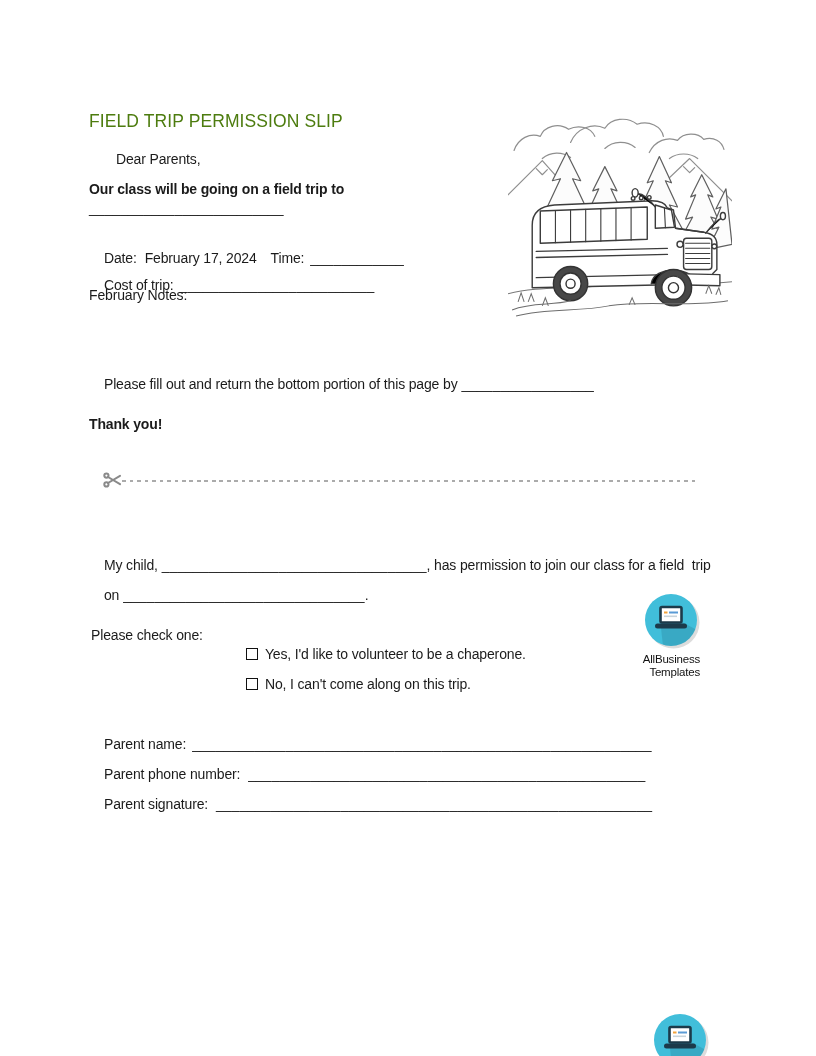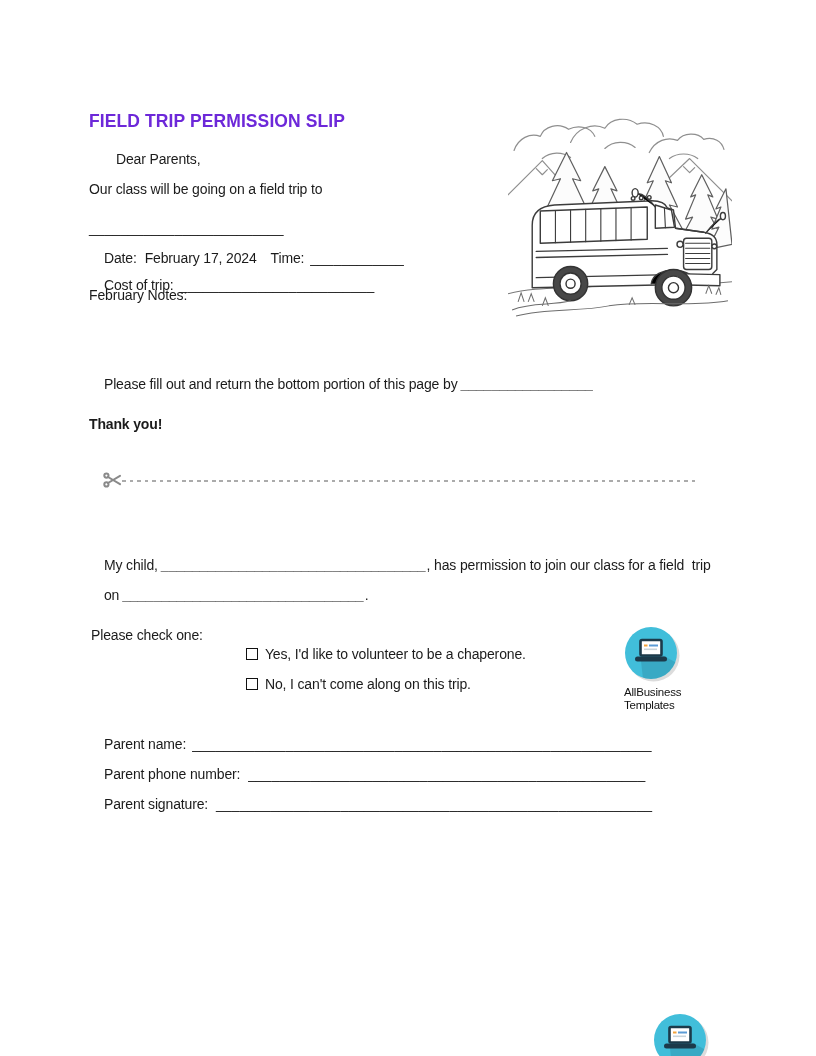--- a/index.html
+++ b/index.html
@@ -1,40 +1,40 @@
 <!DOCTYPE html>
 <html><head>
 <meta charset="utf-8">
 <style>
   html,body{margin:0;padding:0;background:#fff;}
   .page{position:relative;width:816px;height:1056px;background:#fff;overflow:hidden;
         font-family:"Liberation Sans",sans-serif;color:#1b1b1b;}
   .t{position:absolute;font-size:14px;line-height:20px;letter-spacing:-0.15px;white-space:pre-wrap;}
   .bold{font-weight:bold;}
-  .title{font-size:17.5px;font-weight:bold;letter-spacing:0.1px;color:#6d28d9;}
-  .g4{margin-left:4px;font-style:italic;} .g6{margin-left:6px;} .g8{margin-left:8px;} .g14{margin-left:14px;}
-  .blank{letter-spacing:0;margin-top:20px;}
+  .title{font-size:17.5px;font-weight:normal;letter-spacing:0.1px;color:#4d7c0f;}
+  .g4{margin-left:4px;} .g6{margin-left:6px;} .g8{margin-left:8px;} .g14{margin-left:14px;}
+  .blank{letter-spacing:0;}
   .checkbox{display:inline-block;width:10px;height:10px;border:1.8px solid #111;
             vertical-align:-1px;margin-right:7px;background:#fff;}
   .cutline{position:absolute;left:122px;top:480px;width:575px;height:2px;
            background:repeating-linear-gradient(90deg,#ababab 0 3.5px,transparent 3.5px 7.5px);}
   .scissors{position:absolute;left:103px;top:471px;}
   .bus-illustration{position:absolute;left:508px;top:96px;width:224px;height:224px;}
-  .abt-logo{position:absolute;left:624px;top:626px;width:76px;text-align:left;}
+  .abt-logo{position:absolute;left:624px;top:593px;width:76px;text-align:right;}
   .abt-logo .brand-text{font-size:11.5px;line-height:13px;color:#111;letter-spacing:-0.2px;}
   .abt-logo-bottom{position:absolute;left:653px;top:1013px;width:58px;}
 </style>
 </head>
 <body>
 
 <div class="page">
 
   <div class="t title" style="left:89px;top:111px;">FIELD TRIP PERMISSION SLIP</div>
   <div class="t" style="left:89px;top:149px;margin-left:27px;">Dear Parents,</div>
-  <div class="t" style="left:89px;top:179px;">Our class will be going on a field trip to</div>
+  <div class="t" style="left:89px;top:179px;font-weight:bold;">Our class will be going on a field trip to</div>
   <div class="t blank" style="left:89px;top:198px;">_________________________</div>
 
   <div class="t" style="left:89px;top:228px;">
     <span>Date:</span><span class="g8">February 17, 2024</span><span class="g14">Time:</span><span class="g6 blank">____________</span>
   </div>
 
   <div class="t" style="left:89px;top:255px;">
     <span>Cost of trip:</span><span class="g6 blank">_________________________</span>
   </div>
 

